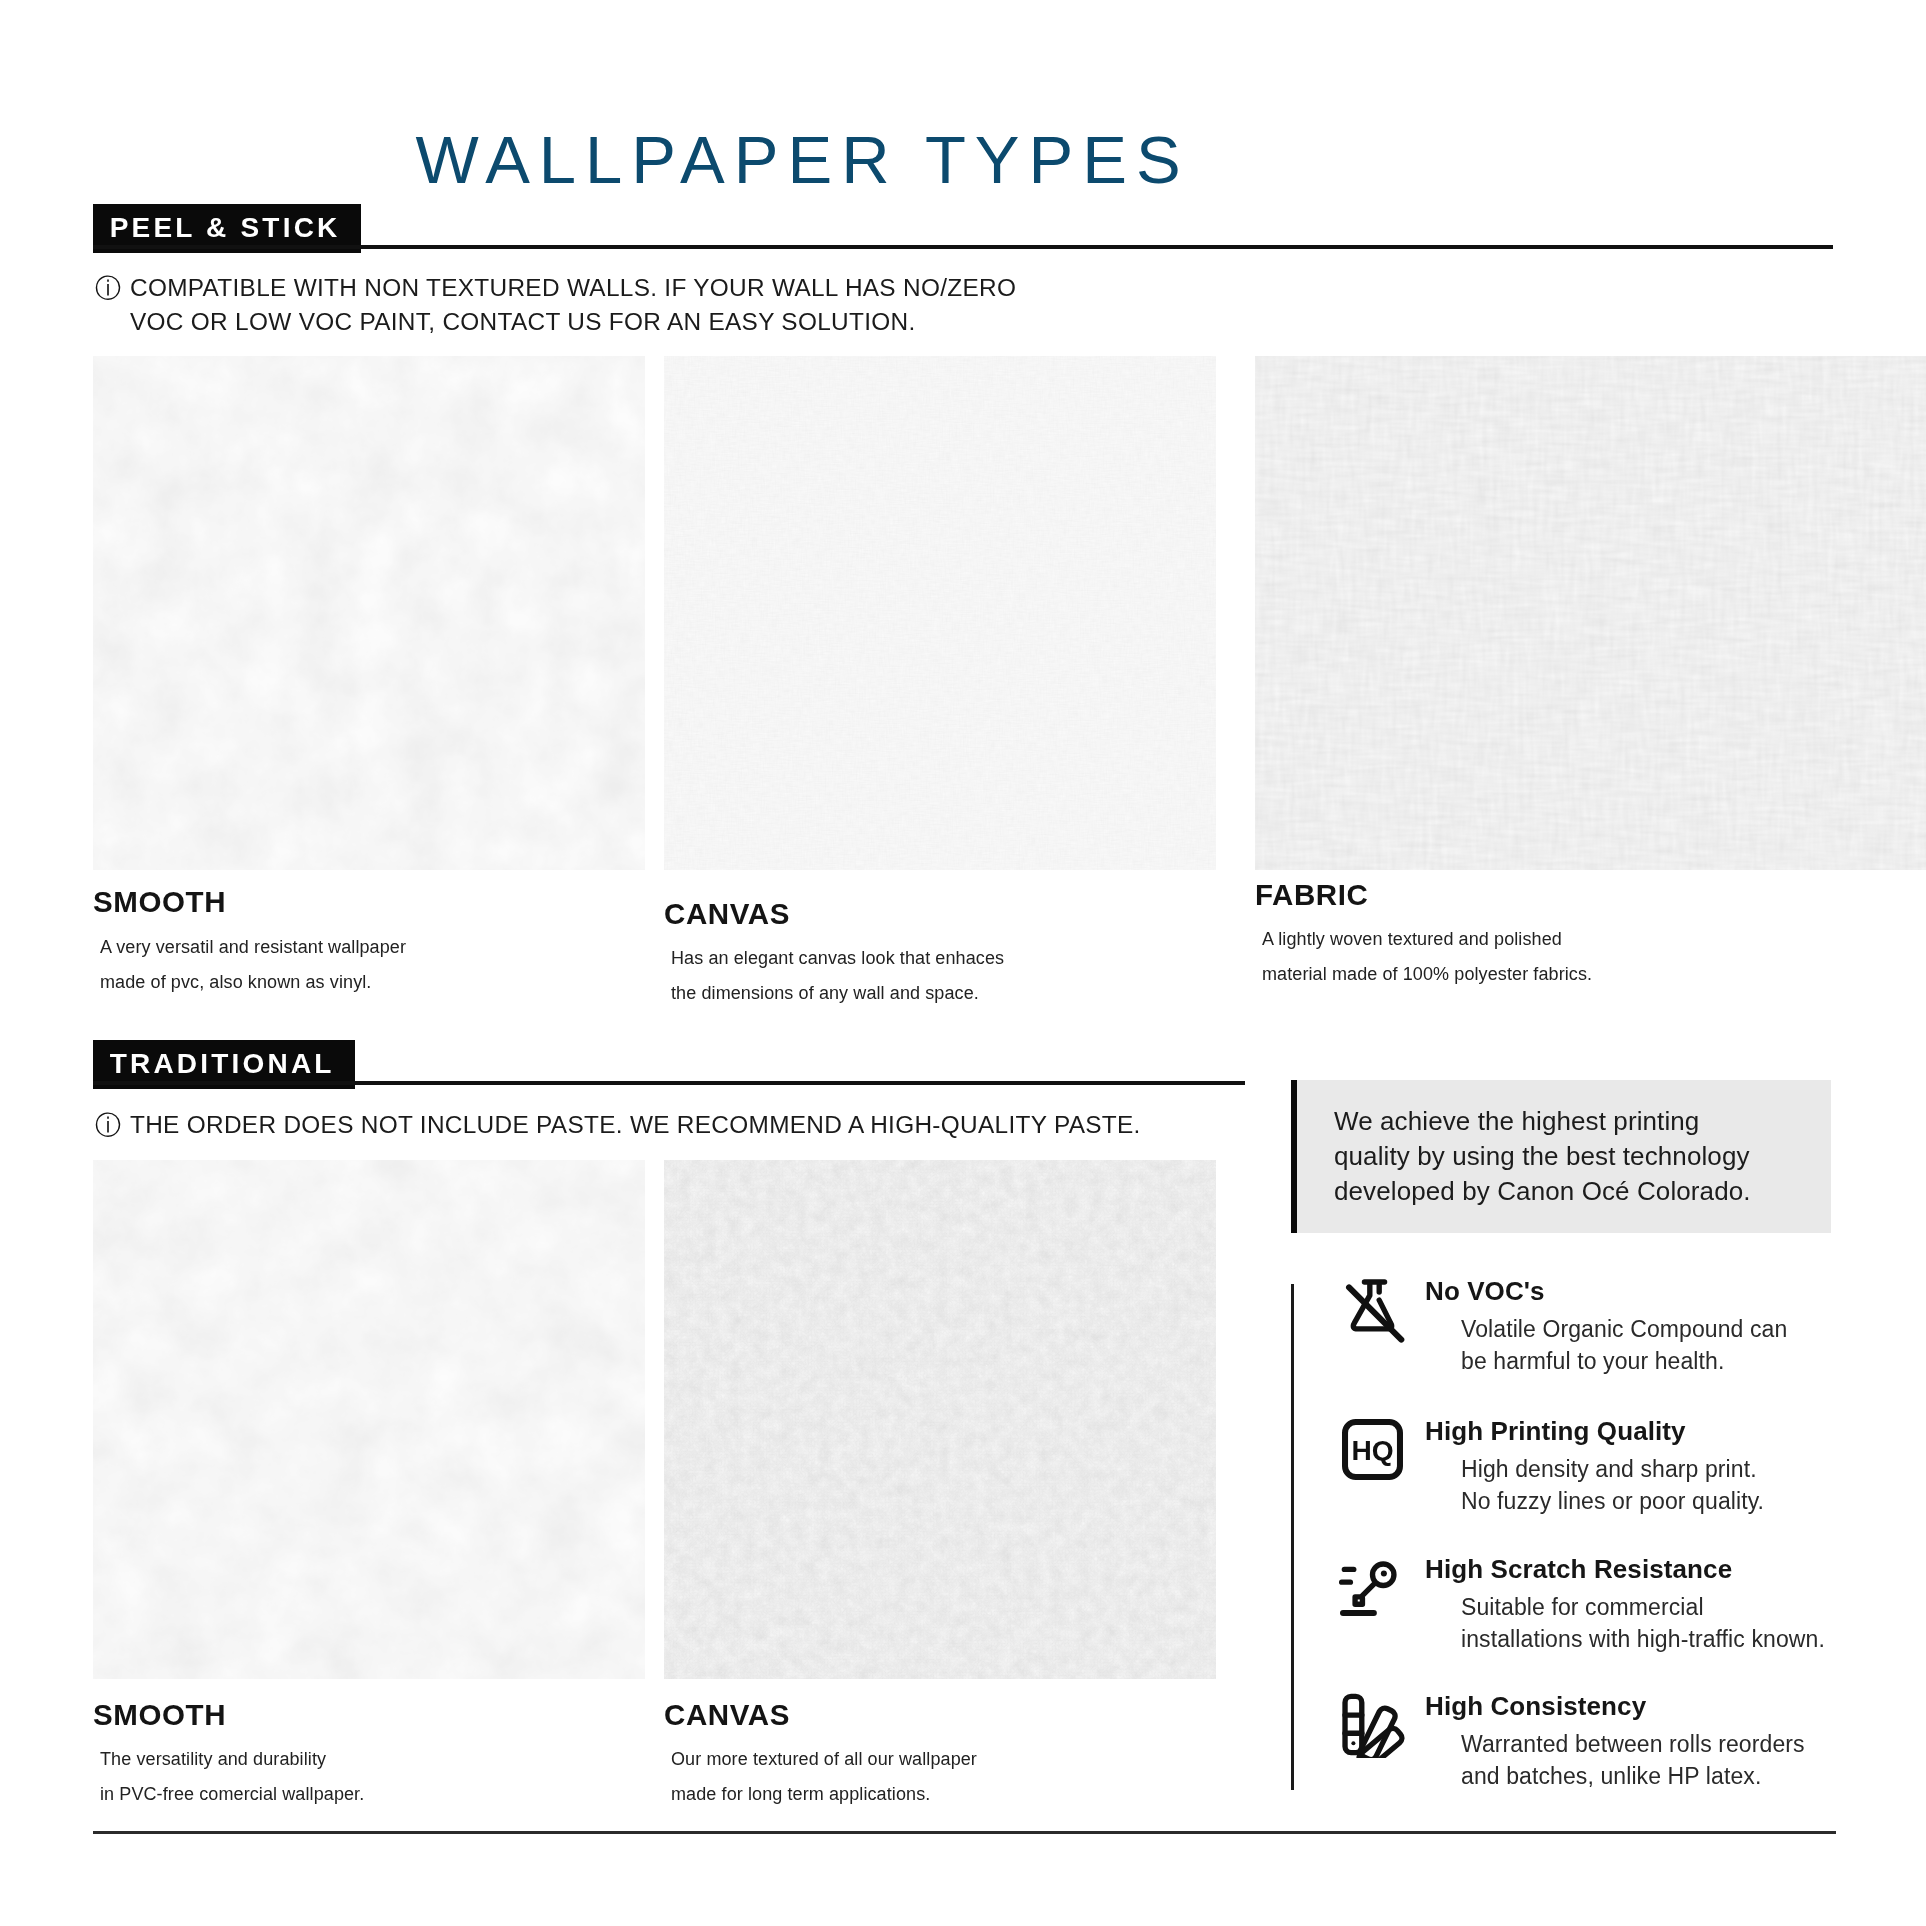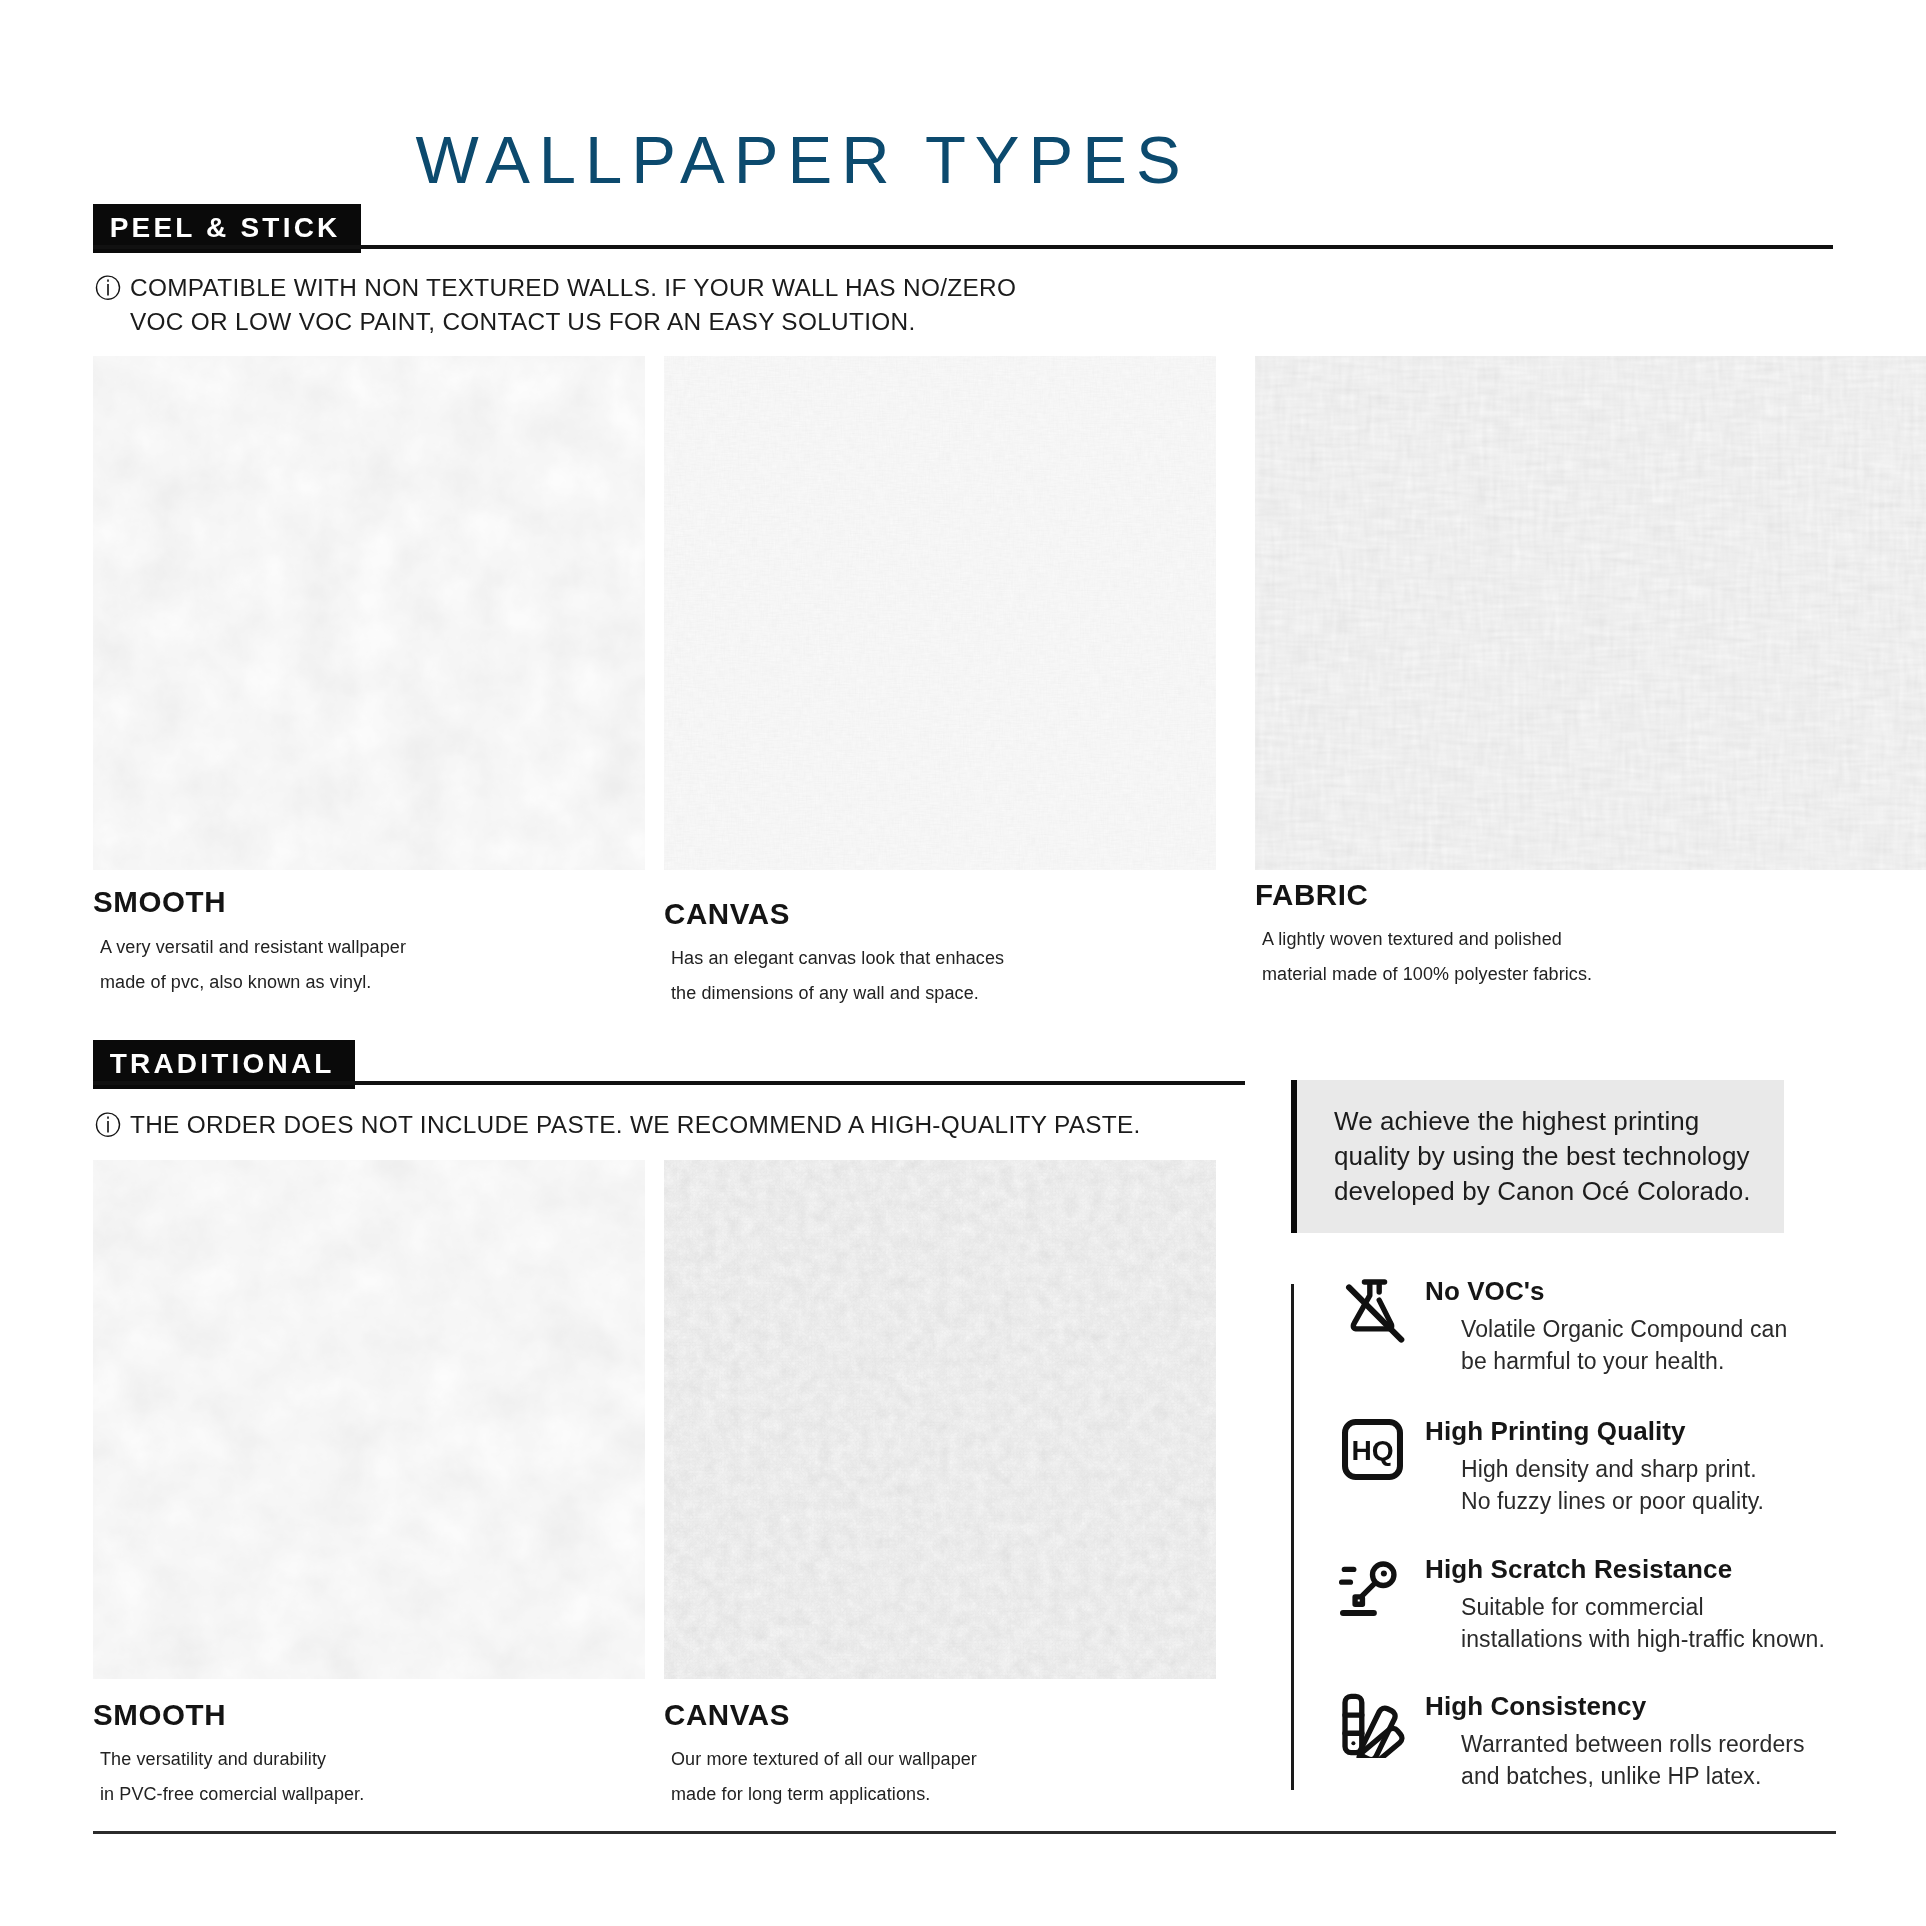--- a/index.html
+++ b/index.html
@@ -51,21 +51,21 @@
   .mt2 .swatch-title{margin-top:27px;}
   .mt3 .swatch-title{margin-top:7.7px;}
   .mt4 .swatch-title{margin-top:19px;}
   .swatch-desc{
     margin-top:10.3px;font-size:18px;line-height:35px;color:#222222;
     white-space:pre-line;letter-spacing:0.1px;margin-left:7px;
   }
   
   .aside-bar{left:1291px;top:1080px;width:6.4px;height:153px;background:#0a0a0a;}
   .quality-box{
-    left:1297px;top:1080px;width:487px;height:153px;background:#e9e9e9;
+    left:1297px;top:1080px;width:534px;height:153px;background:#e9e9e9;
     display:flex;align-items:center;
   }
   .quality-box .quality-text{
     margin-left:37px;font-size:26px;line-height:35px;color:#1c1c1c;
     white-space:pre-line;letter-spacing:0.1px;
   }
   .feature-divider{left:1291px;top:1284px;width:2.6px;height:506px;background:#1a1a1a;}
   .feature{position:absolute;left:1339px;width:565px;display:flex;align-items:flex-start;}
   .f1{top:1276px;}
   .f2{top:1416px;}

